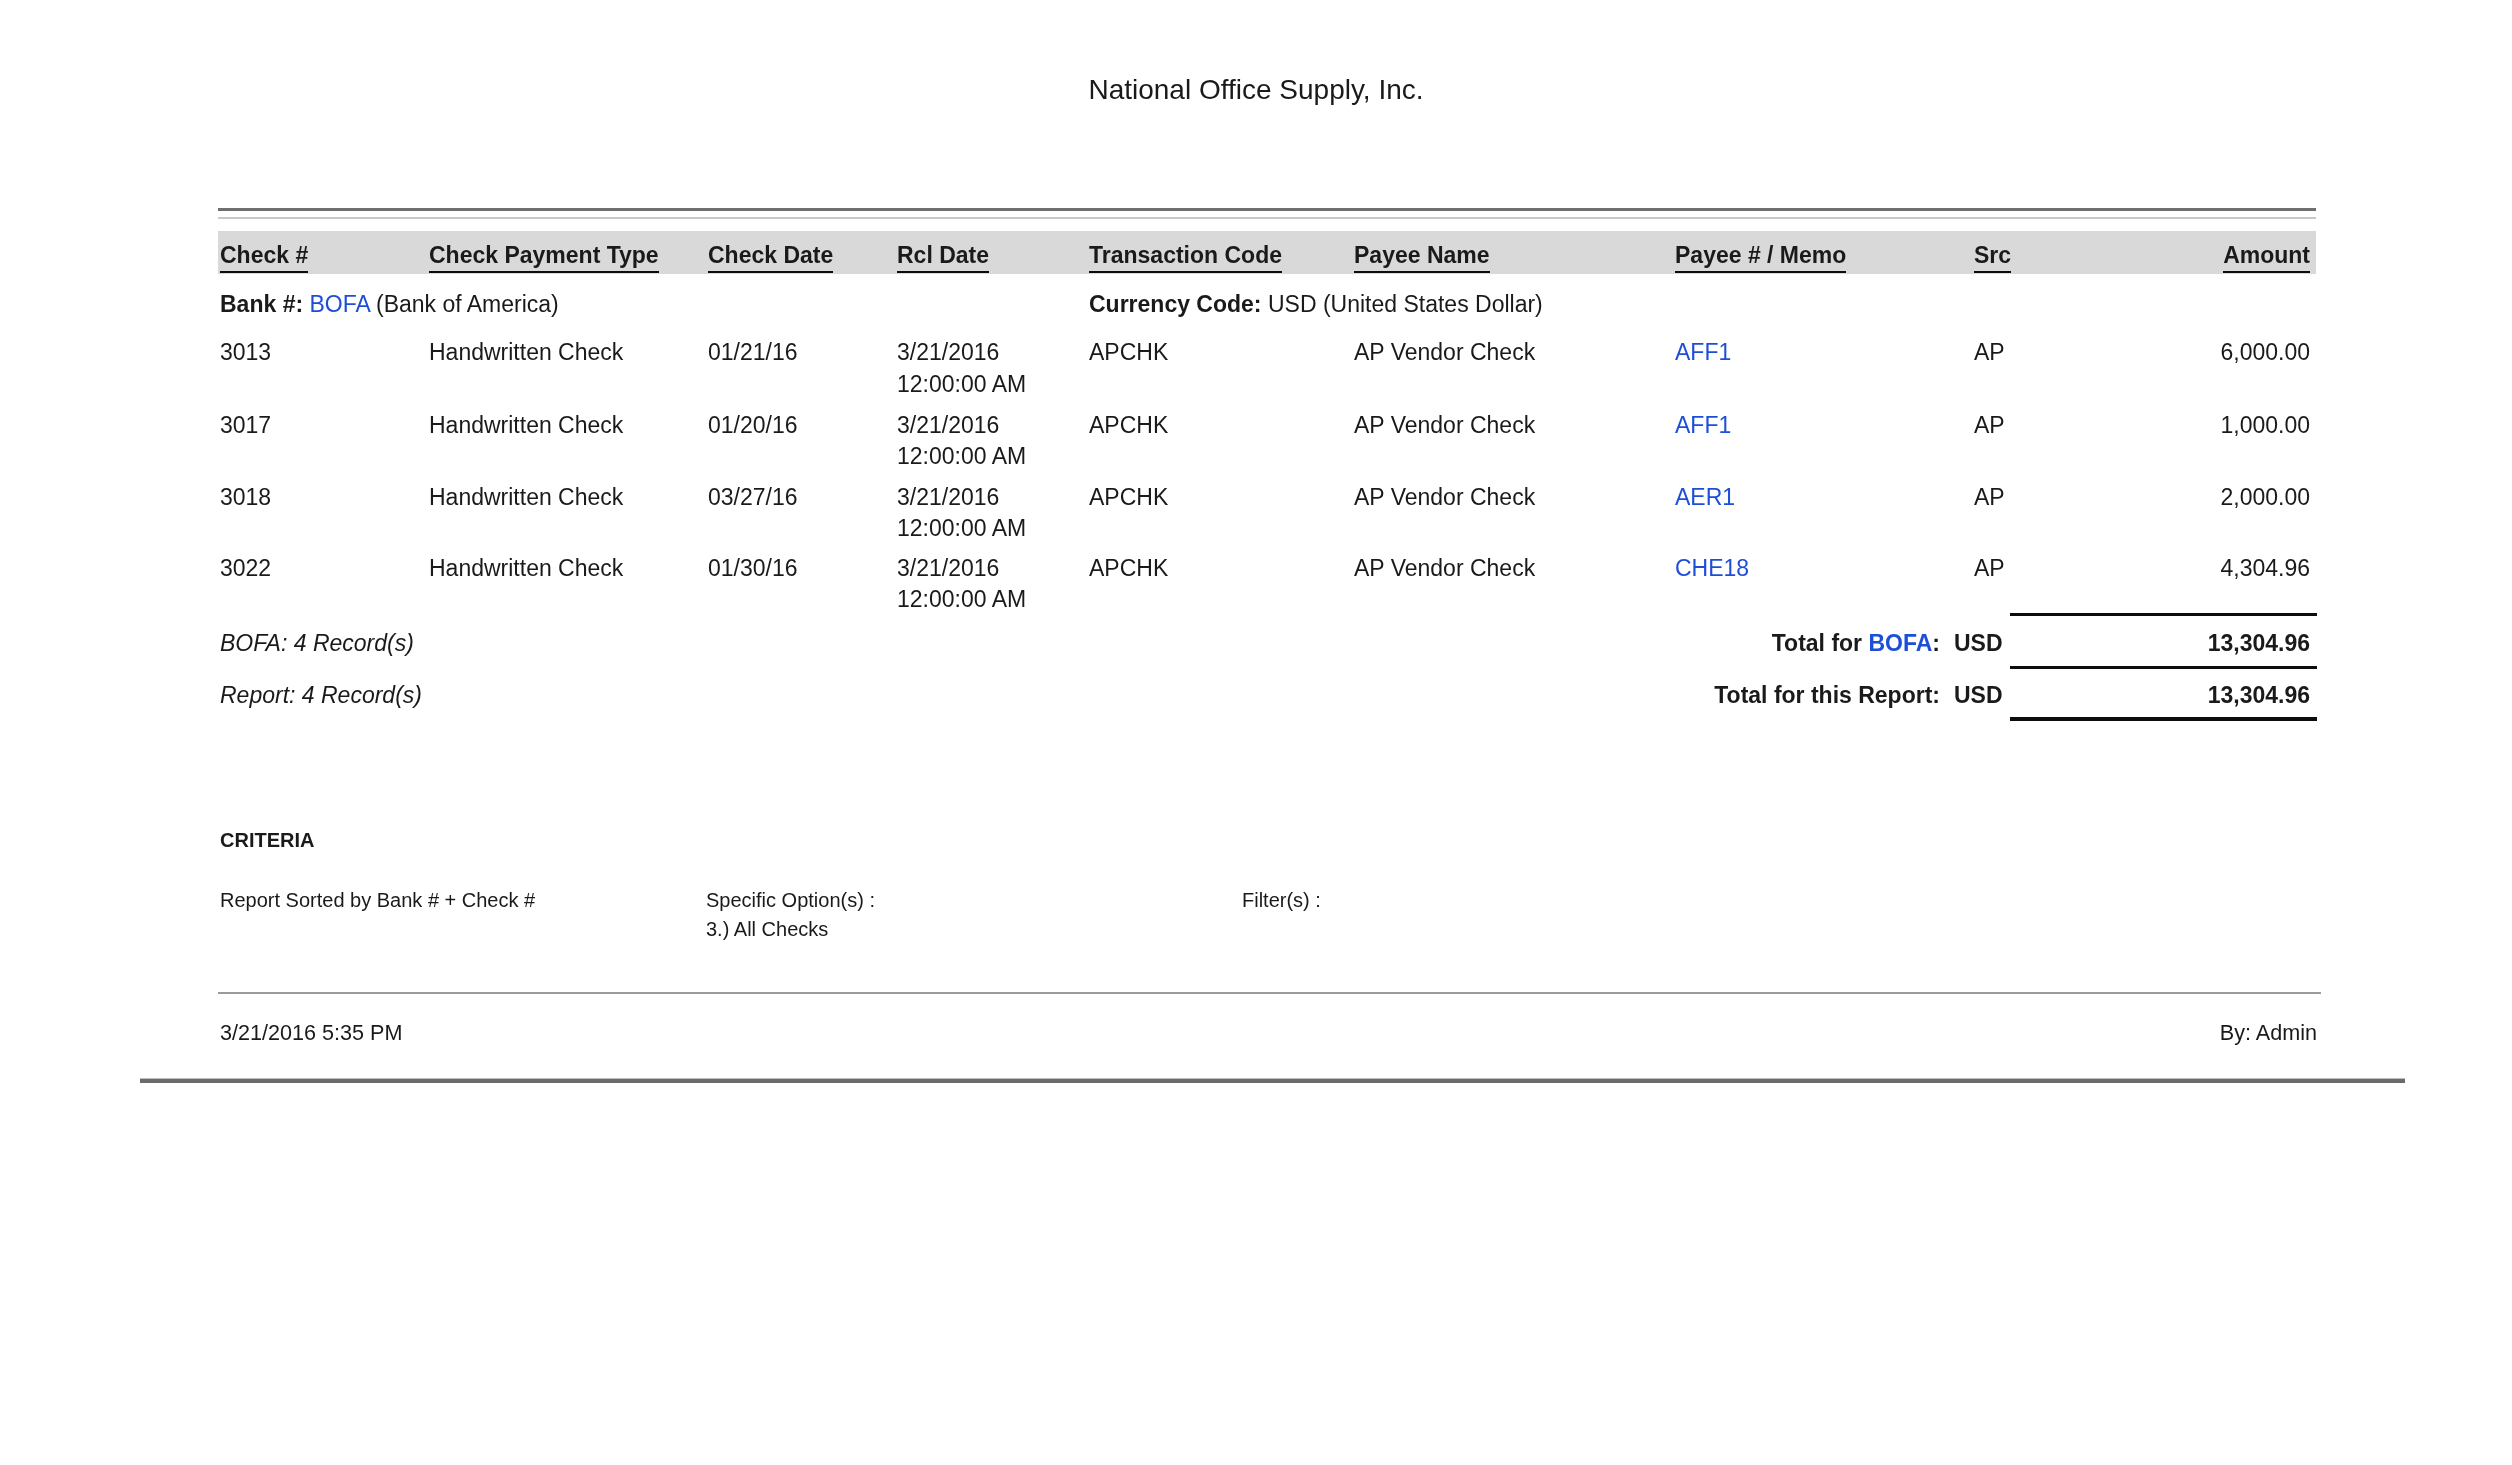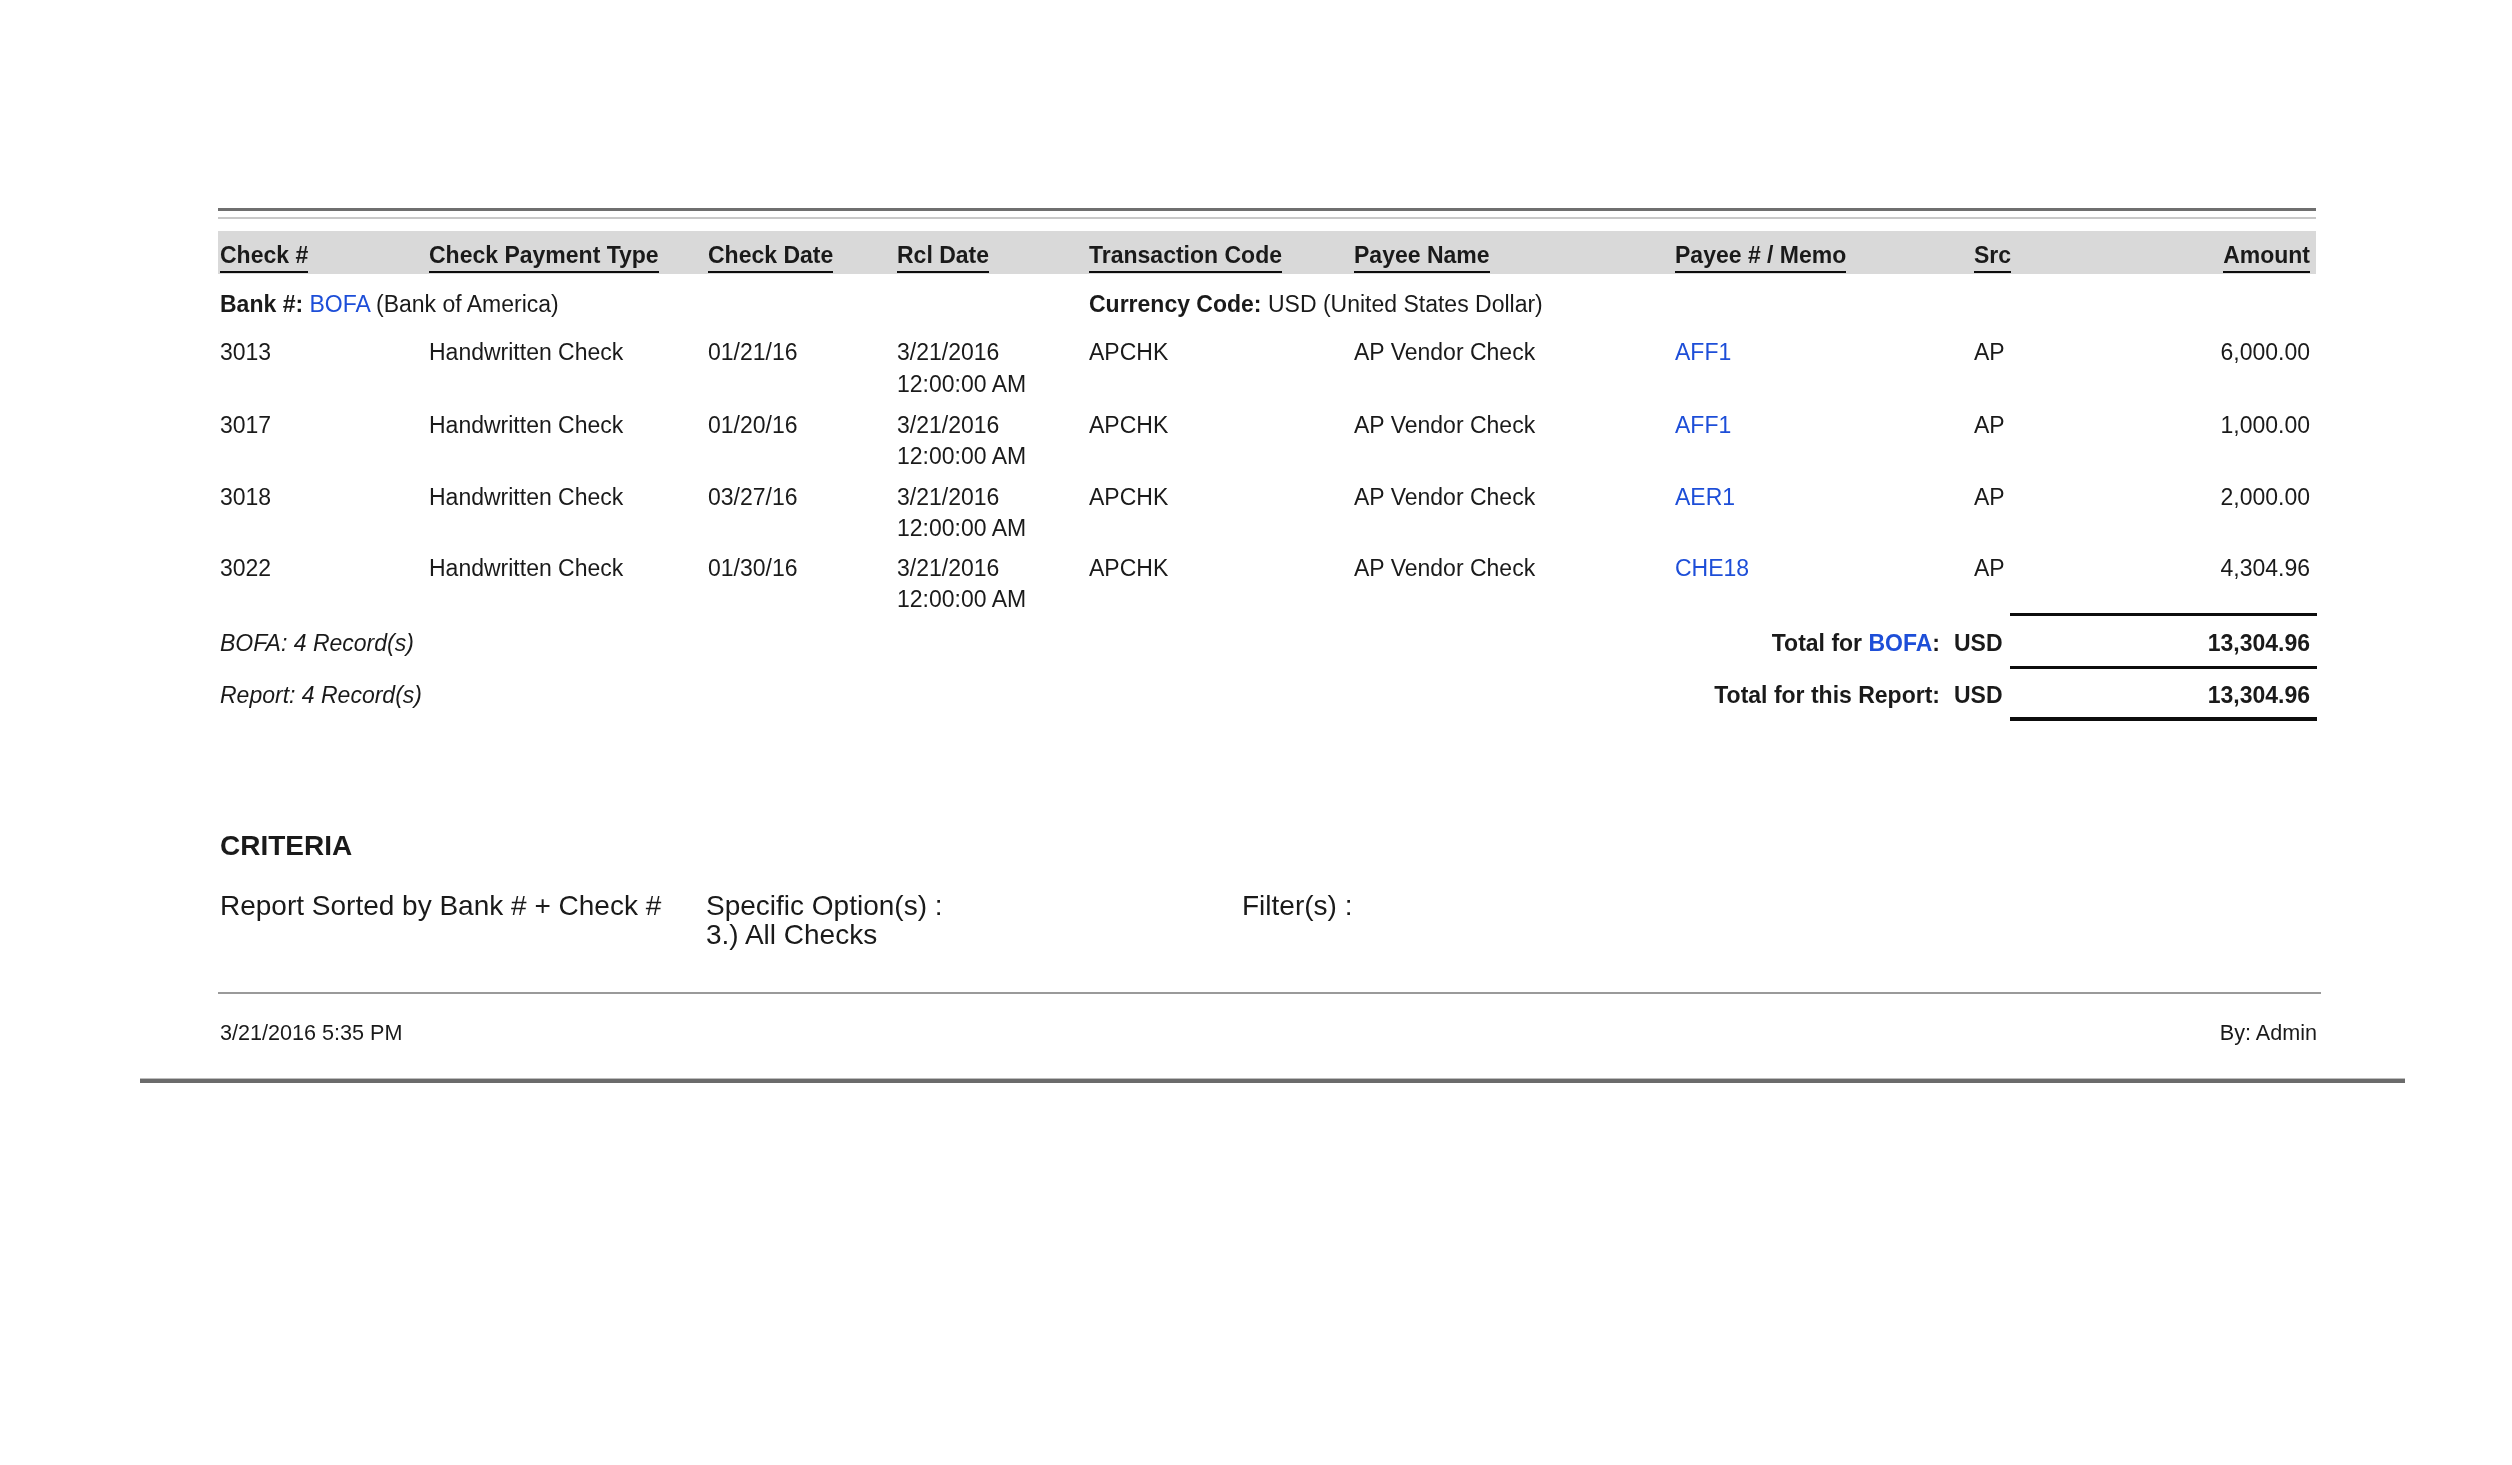--- a/index.html
+++ b/index.html
@@ -9,21 +9,21 @@
   .center{left:0;width:2512px;text-align:center;}
   .subtitle{top:74px;font-size:28px;}
   .title{top:117px;font-size:57px;letter-spacing:-0.7px;}
   .rule{position:absolute;left:218px;width:2098px;}
   .rule-dark{top:208px;height:2.8px;background:#6f6f6f;}
   .rule-light{top:217px;height:2.1px;background:#c8c8c8;}
   .band{position:absolute;top:231px;left:218px;width:2098px;height:43px;background:#d9d9d9;}
   .hdr{top:242px;font-size:23px;font-weight:bold;}
   .hdr span{border-bottom:2.8px solid #0d0d0d;padding-bottom:2px;display:inline-block;}
   .t{font-size:23px;line-height:1.2;}
-  .small{font-size:28px;line-height:1.25;}
+  .small{font-size:20px;line-height:1.25;}
   .b{font-weight:bold;}
   .i{font-style:italic;}
   .blue{color:#1d4ed8;}
   .c1{left:220px;} .c2{left:429px;} .c3{left:708px;} .c4{left:897px;}
   .c5{left:1089px;} .c6{left:1354px;} .c7{left:1675px;} .c8{left:1974px;}
   .amt{right:202px;text-align:right;}
   .lblR{right:572px;text-align:right;}
   .usd{left:1954px;}
   .r0a{top:339px;} .r0b{top:371px;}
   .r1a{top:412px;} .r1b{top:443px;}
@@ -31,20 +31,21 @@
   .r3a{top:555px;} .r3b{top:586px;}
   .totrule{position:absolute;left:2010px;width:307px;height:2.8px;background:#0d0d0d;}
   .footer-thin{position:absolute;top:992px;left:218px;width:2103px;height:2.1px;background:#9a9a9a;}
   .footer-heavy{position:absolute;top:1078px;left:140px;width:2265px;height:3.5px;background:#6b6b6b;border-top:0.7px solid #bdbdbd;}
 </style>
 </head>
 <body>
 
 <div class="page">
 
+  <div class="abs center subtitle">National Office Supply, Inc.</div>
 
   <div class="rule rule-dark"></div>
   <div class="rule rule-light"></div>
   <div class="band"></div>
 
   <div class="abs hdr c1"><span>Check #</span></div>
   <div class="abs hdr c2"><span>Check Payment Type</span></div>
   <div class="abs hdr c3"><span>Check Date</span></div>
   <div class="abs hdr c4"><span>Rcl Date</span></div>
   <div class="abs hdr c5"><span>Transaction Code</span></div>

